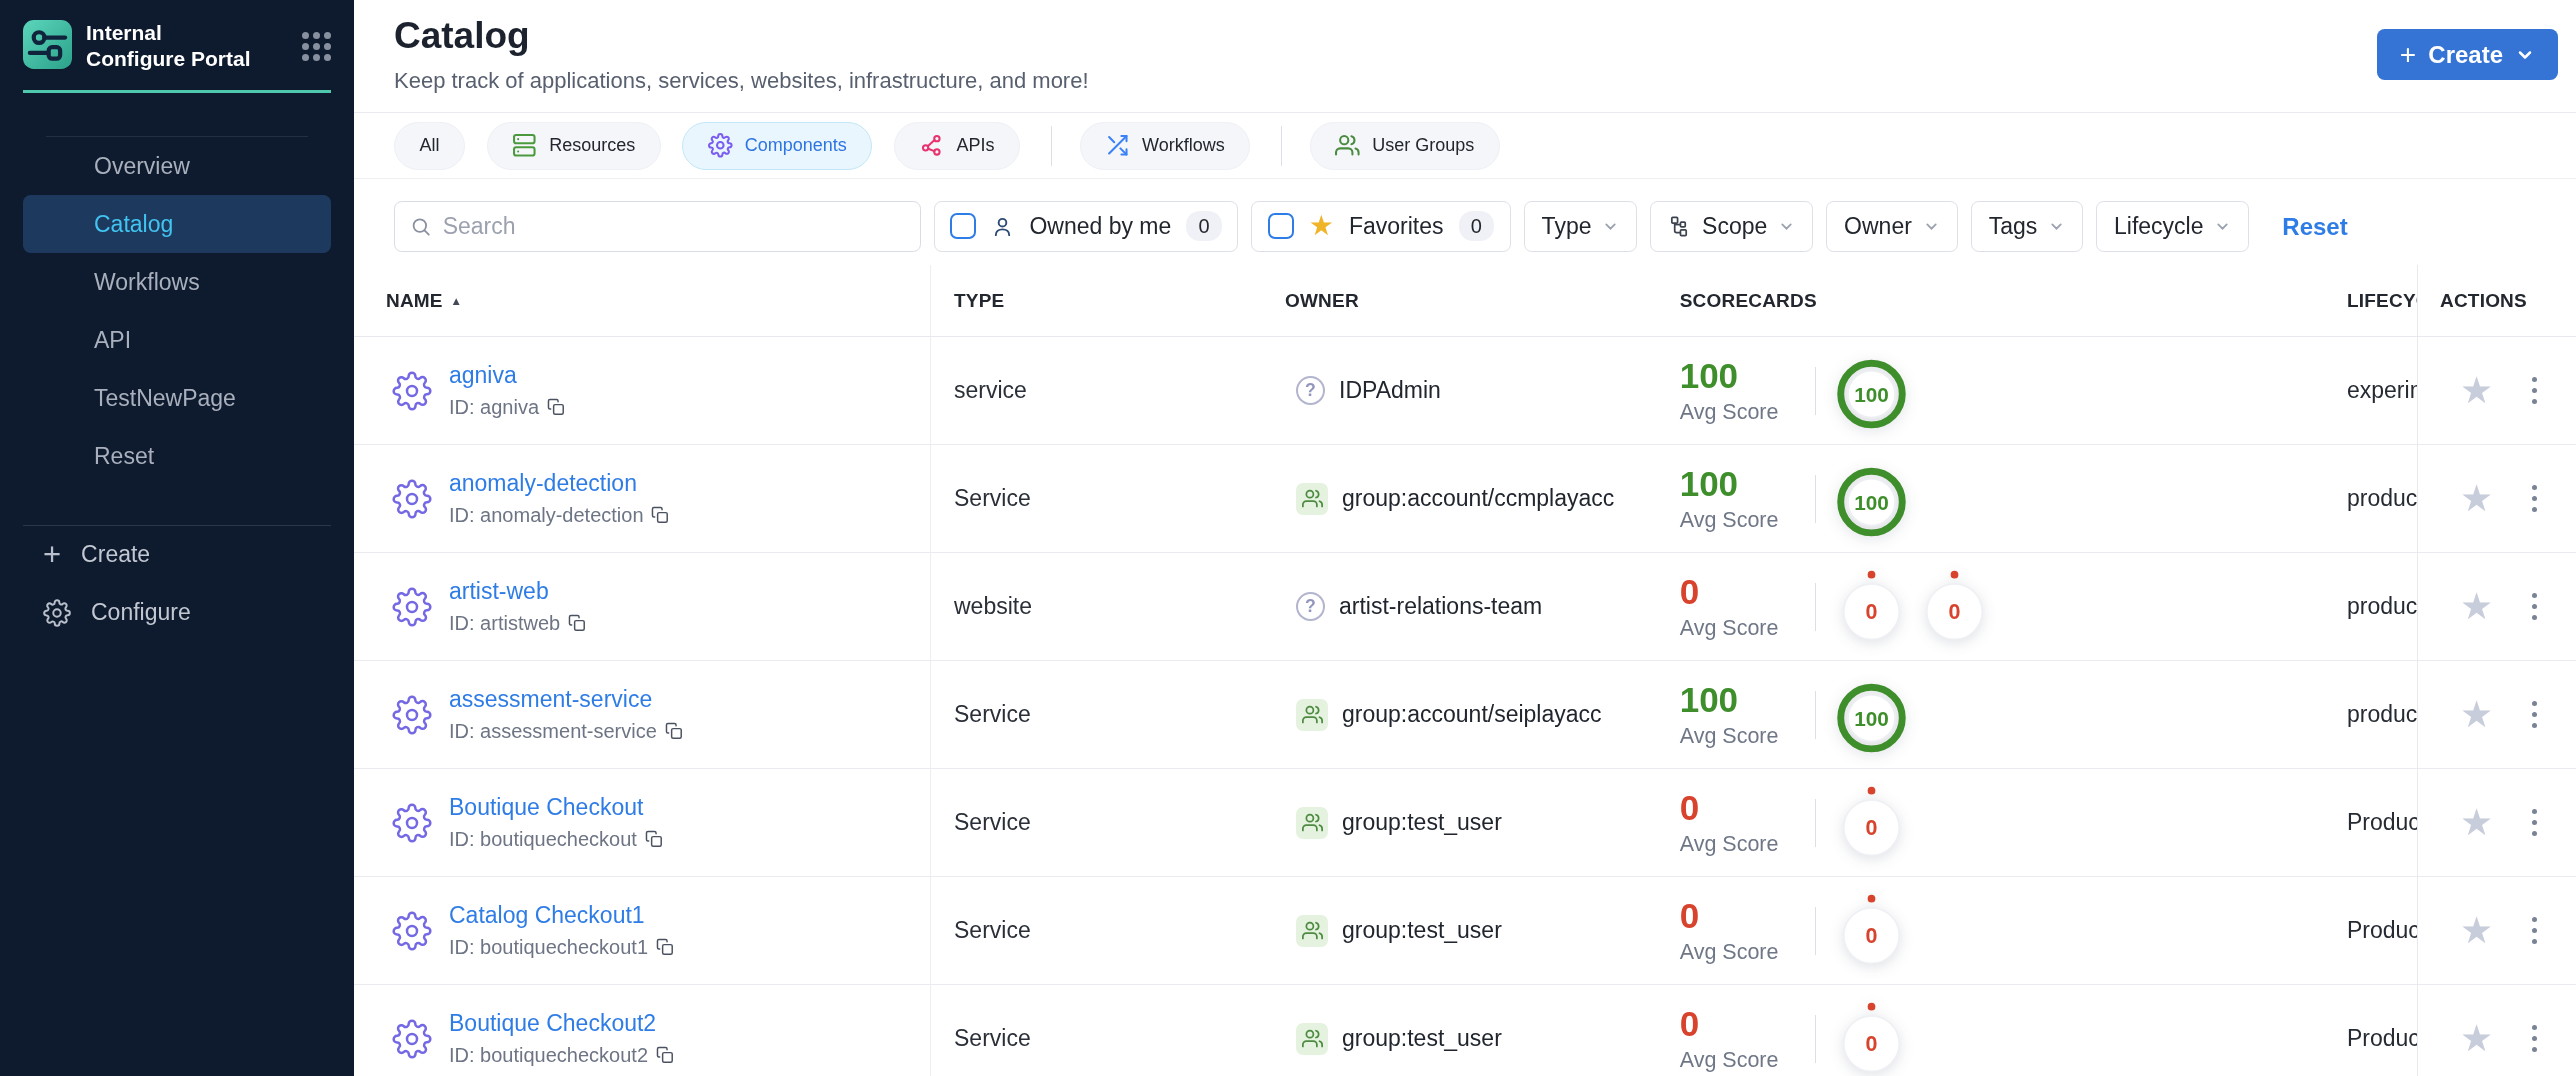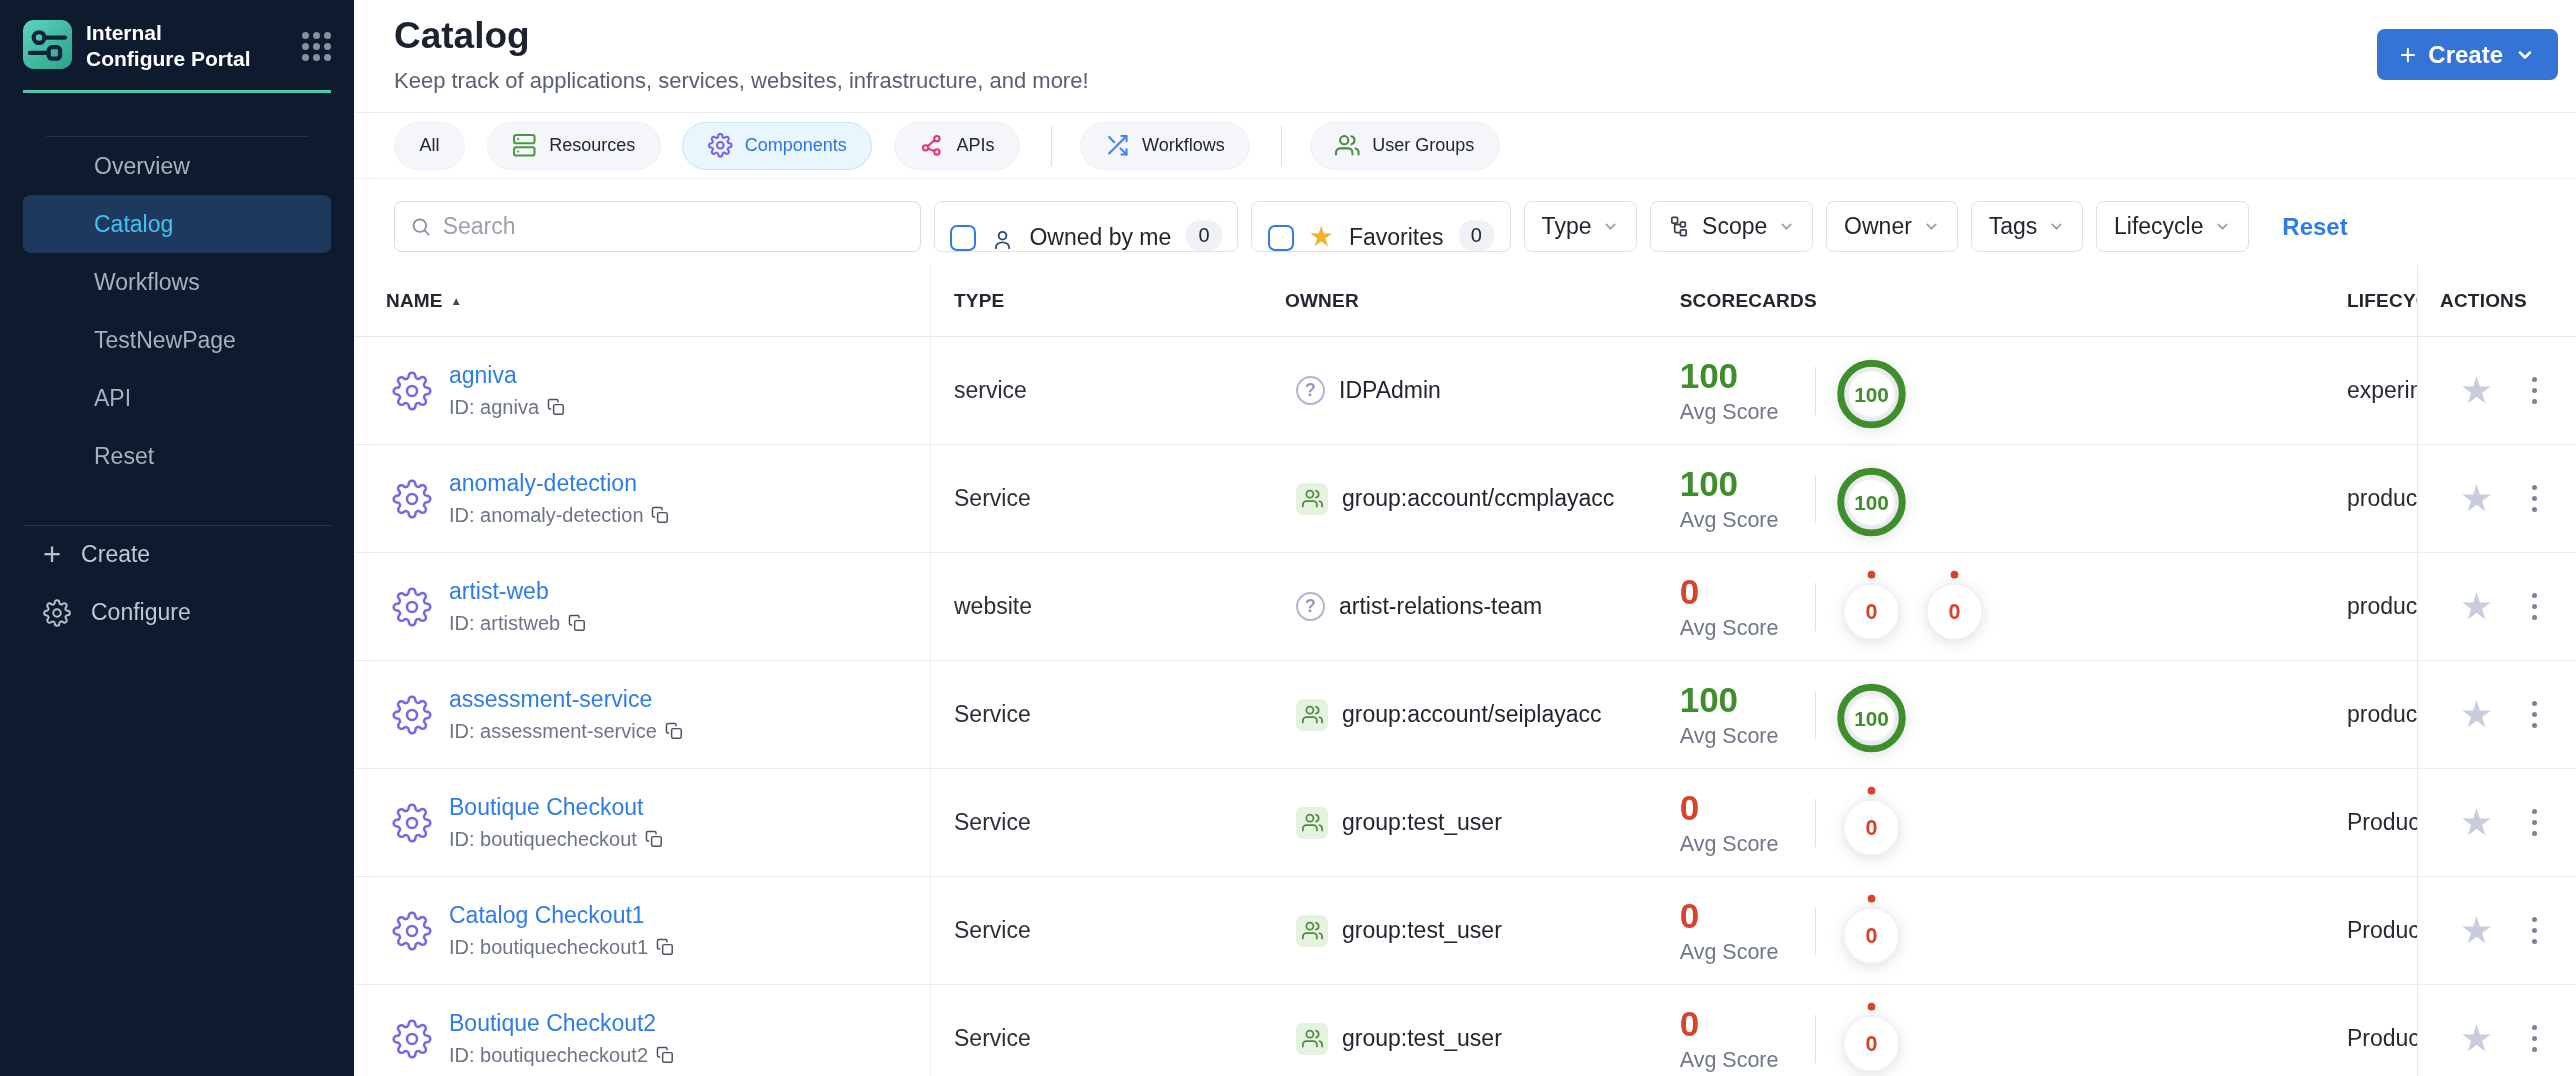--- a/index.html
+++ b/index.html
@@ -44,21 +44,21 @@
   .tabs{height:66px;display:flex;align-items:center;padding-left:40px;border-bottom:0.8px solid #edeff3}
   .pill{height:48px;border-radius:24px;background:#f5f6fa;border:0.8px solid #eef0f5;padding:0 24.6px;
         display:flex;gap:12.3px;align-items:center;font-size:18px;color:var(--text);margin-right:21.5px;cursor:pointer;white-space:nowrap}
   .pill.active{background:#e9f6fd;border-color:#c3e7f8;color:#2e74e2}
   .tab-sep{width:0.8px;height:40px;background:#dcdfe6;margin:0 28px 0 9.2px}
 
   .filters{height:86px;display:flex;align-items:flex-start;padding:21.5px 0 0 40px;gap:13px}
   .search-box{width:527px;height:51px;border:1.2px solid #d9dce4;border-radius:7.7px;display:flex;align-items:center;padding:0 15.4px;gap:10.8px;background:#fff}
   .search-box input{border:none;outline:none;font-size:23px;color:#2a2f38;width:100%;font-family:inherit;background:transparent}
   .search-box input::placeholder{color:#9ba1ae}
-  .chip{height:51px;border:1.2px solid #dde0e8;border-radius:7.7px;background:#fff;display:flex;align-items:flex-end;gap:15px;padding:0 15.4px;font-size:23px;color:var(--text);cursor:pointer;white-space:nowrap}
+  .chip{height:51px;border:1.2px solid #dde0e8;border-radius:7.7px;background:#fff;display:flex;align-items:center;gap:15px;padding:0 15.4px;font-size:23px;color:var(--text);cursor:pointer;white-space:nowrap}
   .checkbox{width:26px;height:26px;border:2.3px solid #2e7ce5;border-radius:7px;background:#fff;flex-shrink:0;cursor:pointer}
   .count-badge{background:#f0f1f6;border-radius:14px;padding:3.8px 12.3px;font-size:20px;color:var(--text)}
   .fav-gold{color:var(--gold);font-size:28px;line-height:1}
   .drop{height:51px;border:1.2px solid #dde0e8;border-radius:7.7px;background:#fff;display:flex;align-items:center;gap:10.8px;padding:0 17px;font-size:23px;color:var(--text);cursor:pointer;white-space:nowrap}
   .reset-link{margin-left:20px;margin-top:12.3px;font-size:24px;font-weight:600;color:var(--link);text-decoration:none;cursor:pointer}
 
   
   .grid-cols{display:grid;grid-template-columns:577px 331px 410px 597px 148px 159px}
   .thead{height:72px;border-bottom:0.8px solid var(--border);font-size:19px;font-weight:700;color:#23272f;text-transform:uppercase;letter-spacing:0.2px}
   .thead>div{display:flex;align-items:center;height:100%}
@@ -132,22 +132,22 @@
           <i></i>
       </span>
     </div>
     <div class="brand-underline"></div>
     <div class="nav-top-divider"></div>
 
     <nav>
       <div class="nav-item">Overview</div>
       <div class="nav-item active">Catalog</div>
       <div class="nav-item">Workflows</div>
+      <div class="nav-item">API</div>
       <div class="nav-item">TestNewPage</div>
-      <div class="nav-item">API</div>
       <div class="nav-item">Reset</div>
     </nav>
 
     <div class="side-divider"></div>
 
     <div class="side-action">
       <span class="plus-glyph">+</span>
       <span>Create</span>
     </div>
     <div class="side-action">

